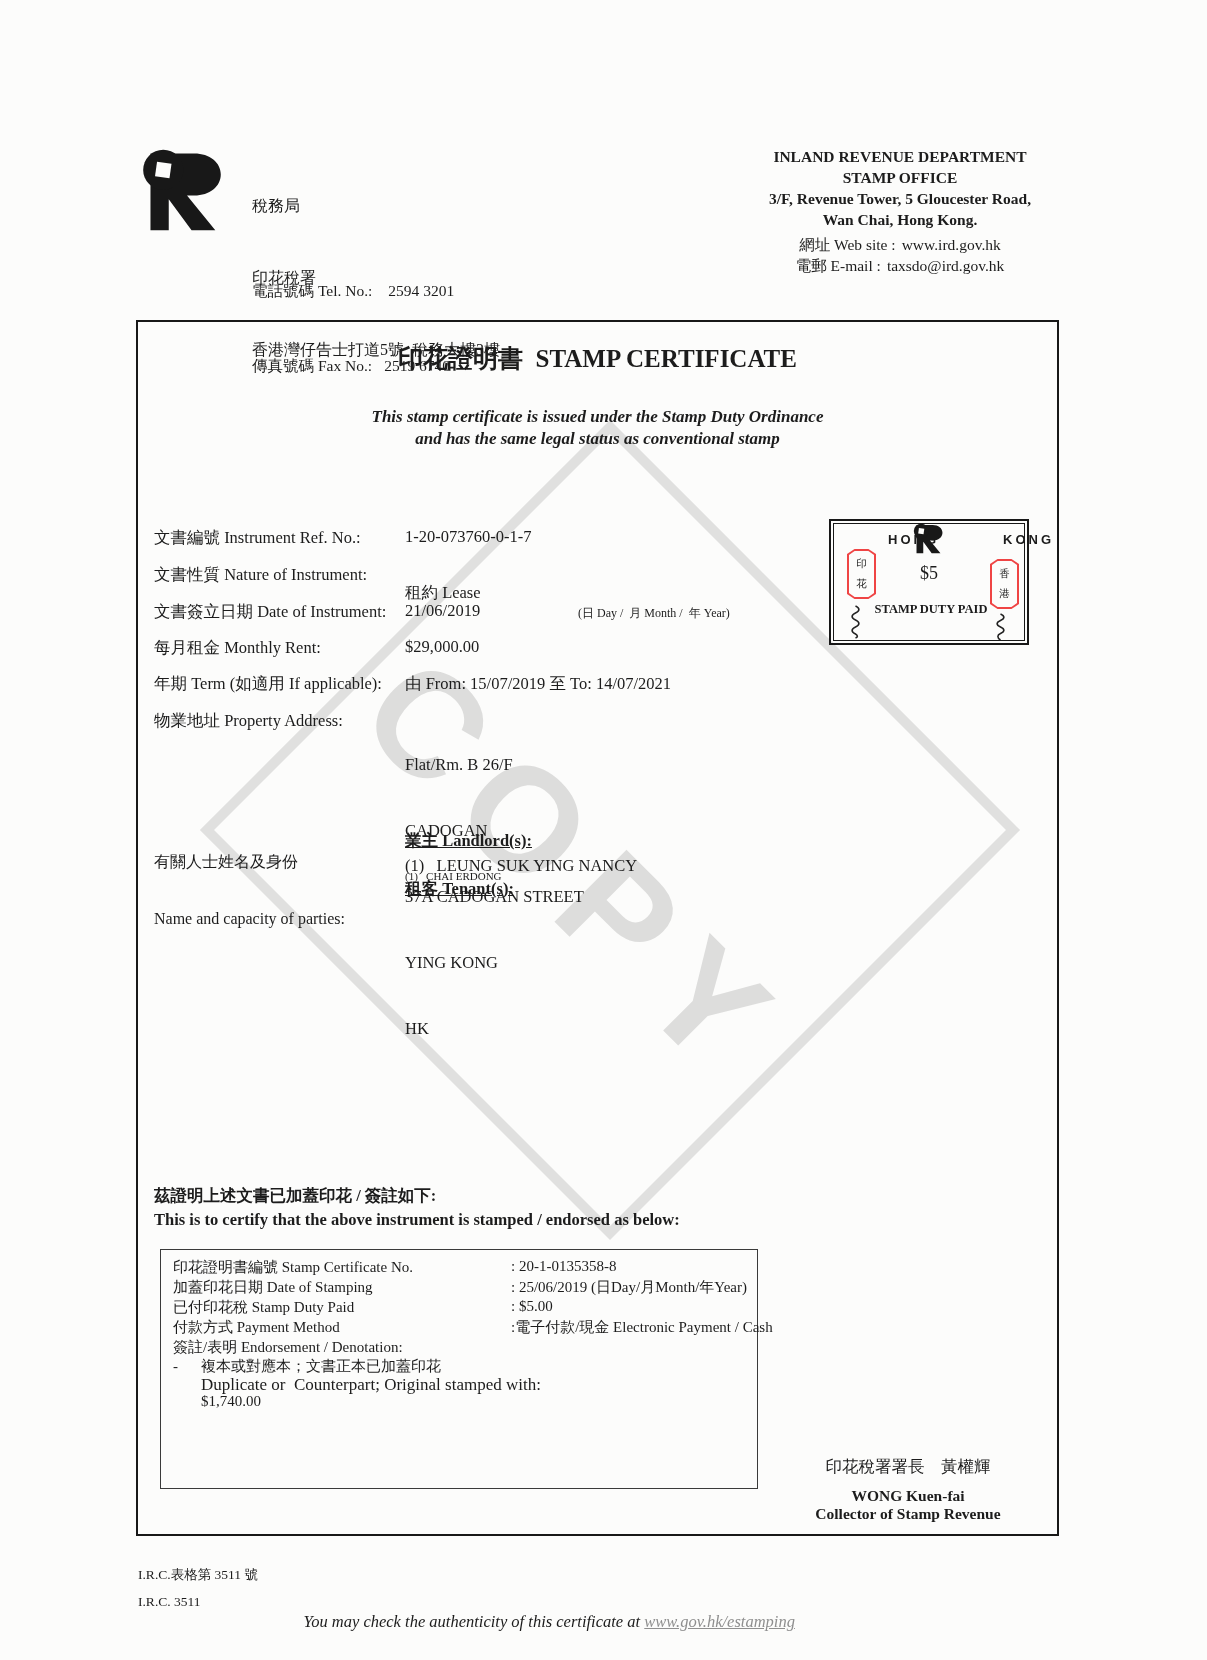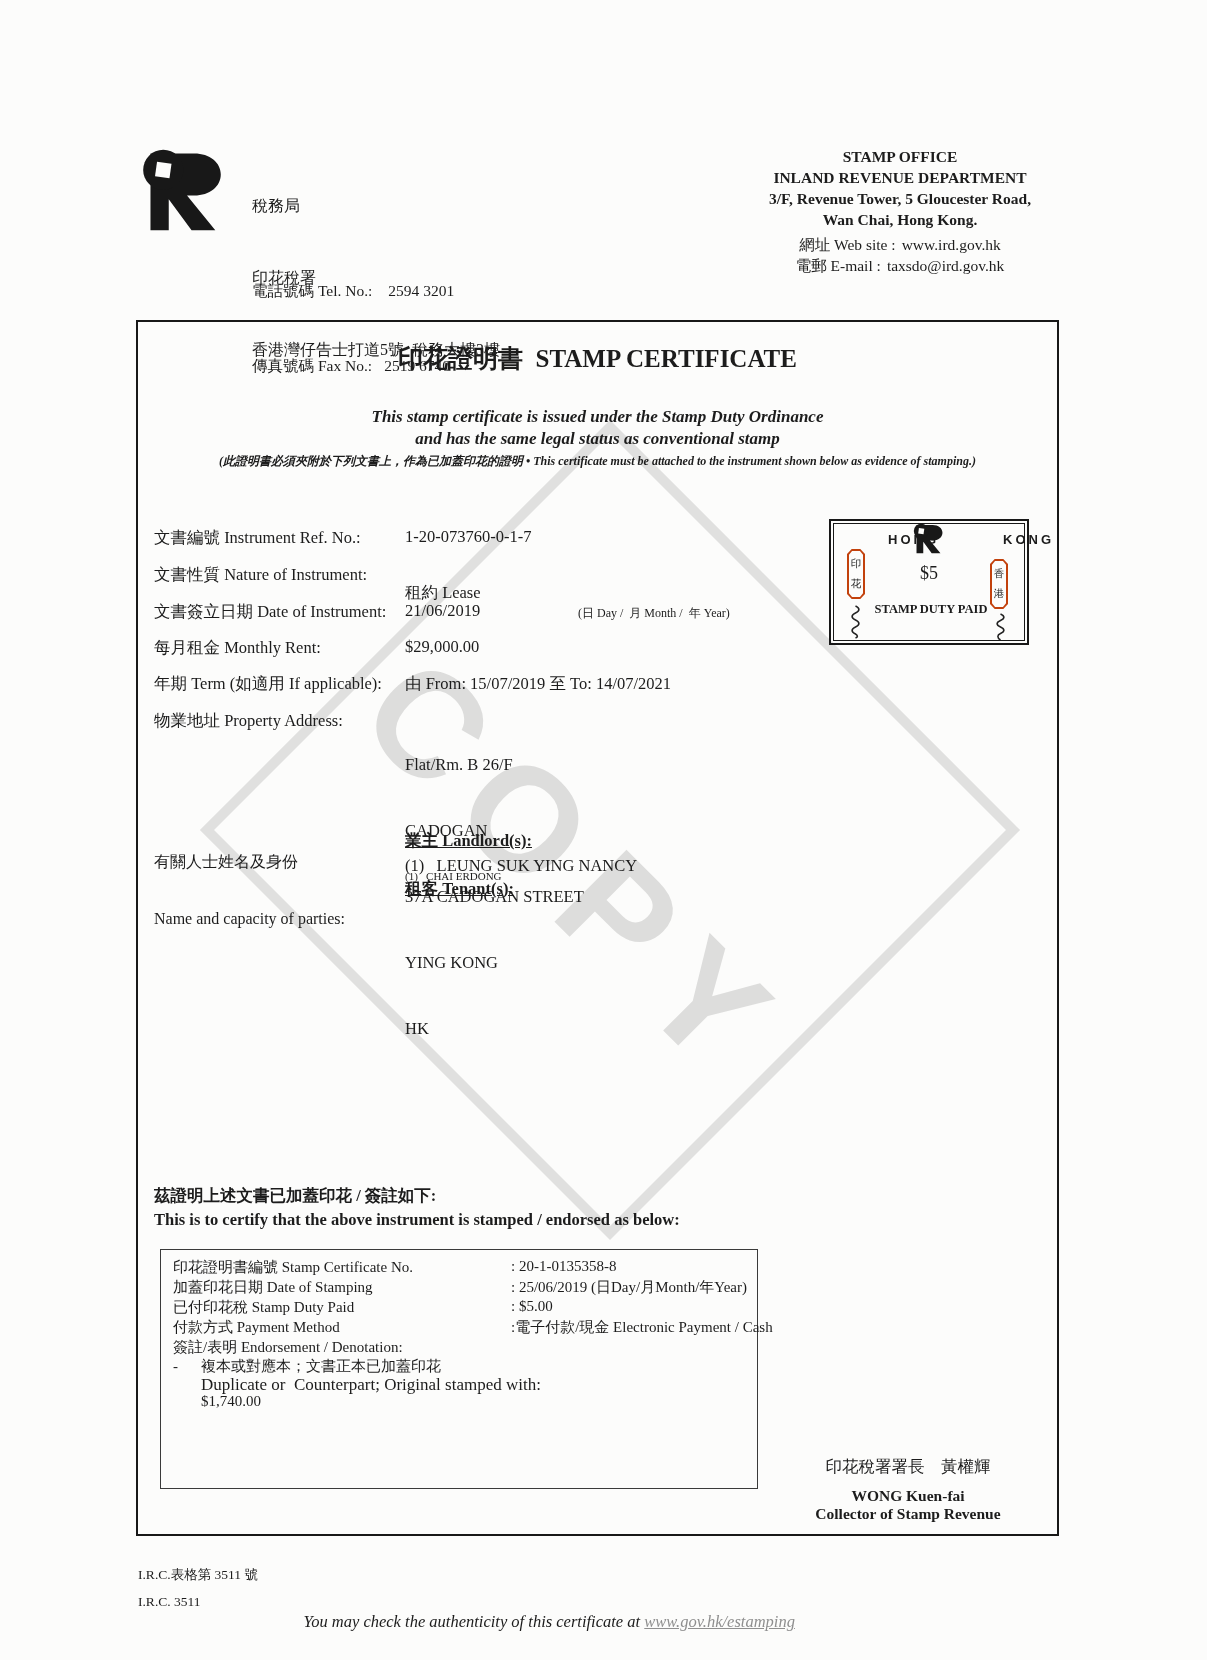--- a/index.html
+++ b/index.html
@@ -17,21 +17,21 @@
   .wm-text{position:absolute;left:245px;top:785px;width:660px;height:170px;line-height:170px;
            font-family:"Liberation Sans","DejaVu Sans",sans-serif;font-weight:bold;
            font-size:148px;letter-spacing:26px;color:rgba(70,70,70,0.17);
            text-align:center;transform:rotate(45deg);}
   
   .cert-box{position:absolute;left:136px;top:320px;width:919px;height:1212px;border:2.5px solid #181818;}
   
   .chop{position:absolute;left:691px;top:197px;width:200px;height:126px;}
   .chop-b1{position:absolute;inset:0;border:2px solid #181818;}
   .chop-b2{position:absolute;inset:4px;border:1px solid #181818;}
-  .seal{position:absolute;width:18px;height:50px;background:#c2410c;
+  .seal{position:absolute;width:29px;height:50px;background:#ef4444;
         clip-path:polygon(26% 0,74% 0,100% 10%,100% 90%,74% 100%,26% 100%,0 90%,0 10%);}
   .seal-in{position:absolute;inset:1.6px;background:#fcfcfb;
         clip-path:polygon(26% 0,74% 0,100% 10%,100% 90%,74% 100%,26% 100%,0 90%,0 10%);}
   .seal-txt{width:13px;margin:3px auto 0 auto;font-size:10.5px;line-height:20px;text-align:center;color:#222;}
   
   .details-box{position:absolute;left:22px;top:927px;width:596px;height:238px;border:1.2px solid #3a3a3a;}
   .gray-link{color:#8f8f8f;text-decoration:underline;}
 </style>
 </head>
 <body>
@@ -56,34 +56,33 @@
     <div>印花稅署</div>
     <div>香港灣仔告士打道5號  稅務大樓3樓</div>
   </div>
 
   <div class="abs t" style="left:252px;top:228px;font-size:15.5px;line-height:25px">
     <div><span>電話號碼 Tel. No.:</span><span style="margin-left:16px">2594 3201</span></div>
     <div><span>傳真號碼 Fax No.:</span><span style="margin-left:12px">2519 6740</span></div>
   </div>
 
   <div class="abs ctr" style="left:700px;top:146px;width:400px;font-size:15.5px;line-height:21px">
+    <div class="b">INLAND REVENUE DEPARTMENT</div>
     <div class="b">STAMP OFFICE</div>
-    <div class="b">INLAND REVENUE DEPARTMENT</div>
     <div class="b">3/F, Revenue Tower, 5 Gloucester Road,</div>
     <div class="b">Wan Chai, Hong Kong.</div>
     <div class="t" style="margin-top:4px"><span>網址 Web site :</span><span style="margin-left:6px">www.ird.gov.hk</span></div>
     <div class="t"><span>電郵 E-mail :</span><span style="margin-left:6px">taxsdo@ird.gov.hk</span></div>
   </div>
 
   <div class="cert-box">
 
     <div class="abs ctr b t" style="left:0;top:20px;width:100%;font-size:25px">印花證明書  STAMP CERTIFICATE</div>
     <div class="abs ctr b i t" style="left:0;top:85px;width:100%;font-size:17px">This stamp certificate is issued under the Stamp Duty Ordinance</div>
     <div class="abs ctr b i t" style="left:0;top:107px;width:100%;font-size:17px">and has the same legal status as conventional stamp</div>
-    <div class="abs ctr b i t" style="left:0;top:131px;width:100%;font-size:12px">(此證明書必須夾附於下列文書上，作為已加蓋印花的證明 • This certificate must be attached to the instrument shown below as evidence of stamping.)</div>
 
     <div class="abs t" style="left:16px;top:205px;font-size:16.5px">文書編號 Instrument Ref. No.:</div>
     <div class="abs t" style="left:267px;top:205px;font-size:16.5px">1-20-073760-0-1-7</div>
 
     <div class="abs t" style="left:16px;top:242px;font-size:16.5px">文書性質 Nature of Instrument:</div>
     <div class="abs t" style="left:267px;top:260px;font-size:16.5px">租約 Lease</div>
 
     <div class="abs t" style="left:16px;top:279px;font-size:16.5px">文書簽立日期 Date of Instrument:</div>
     <div class="abs t" style="left:267px;top:279px;font-size:16.5px">21/06/2019</div>
     <div class="abs t" style="left:440px;top:283px;font-size:12px">(日 Day /  月 Month /  年 Year)</div>

